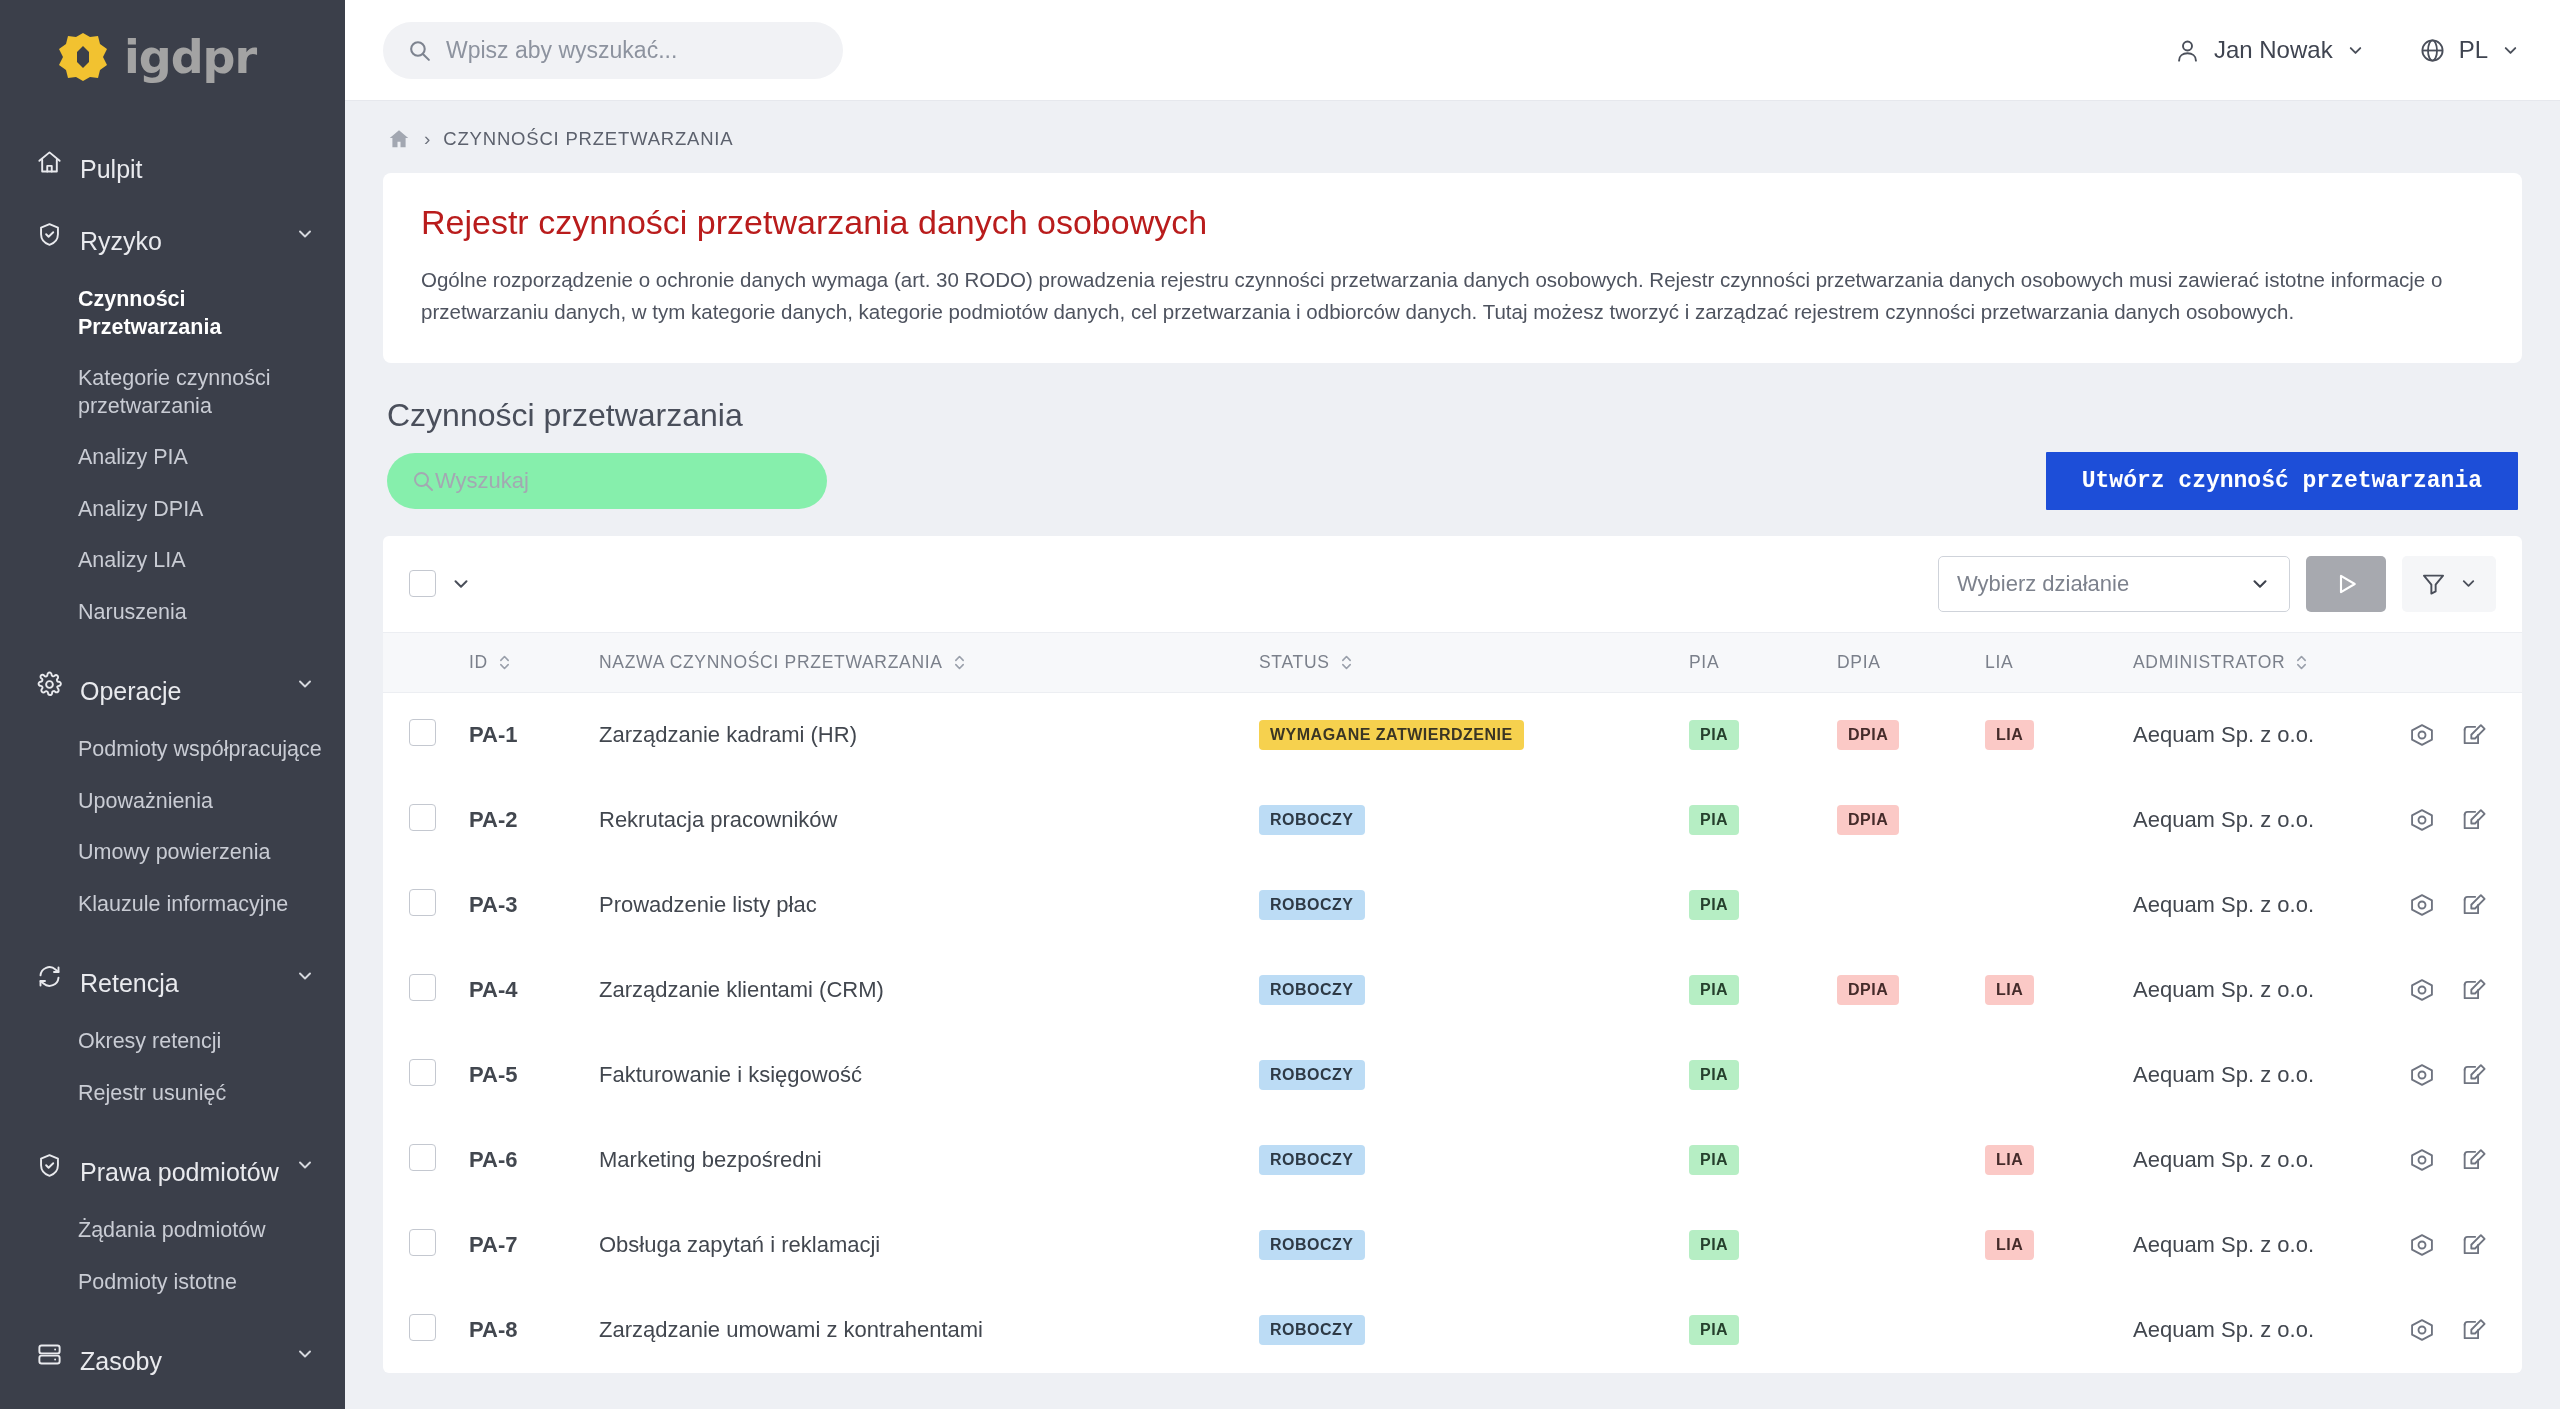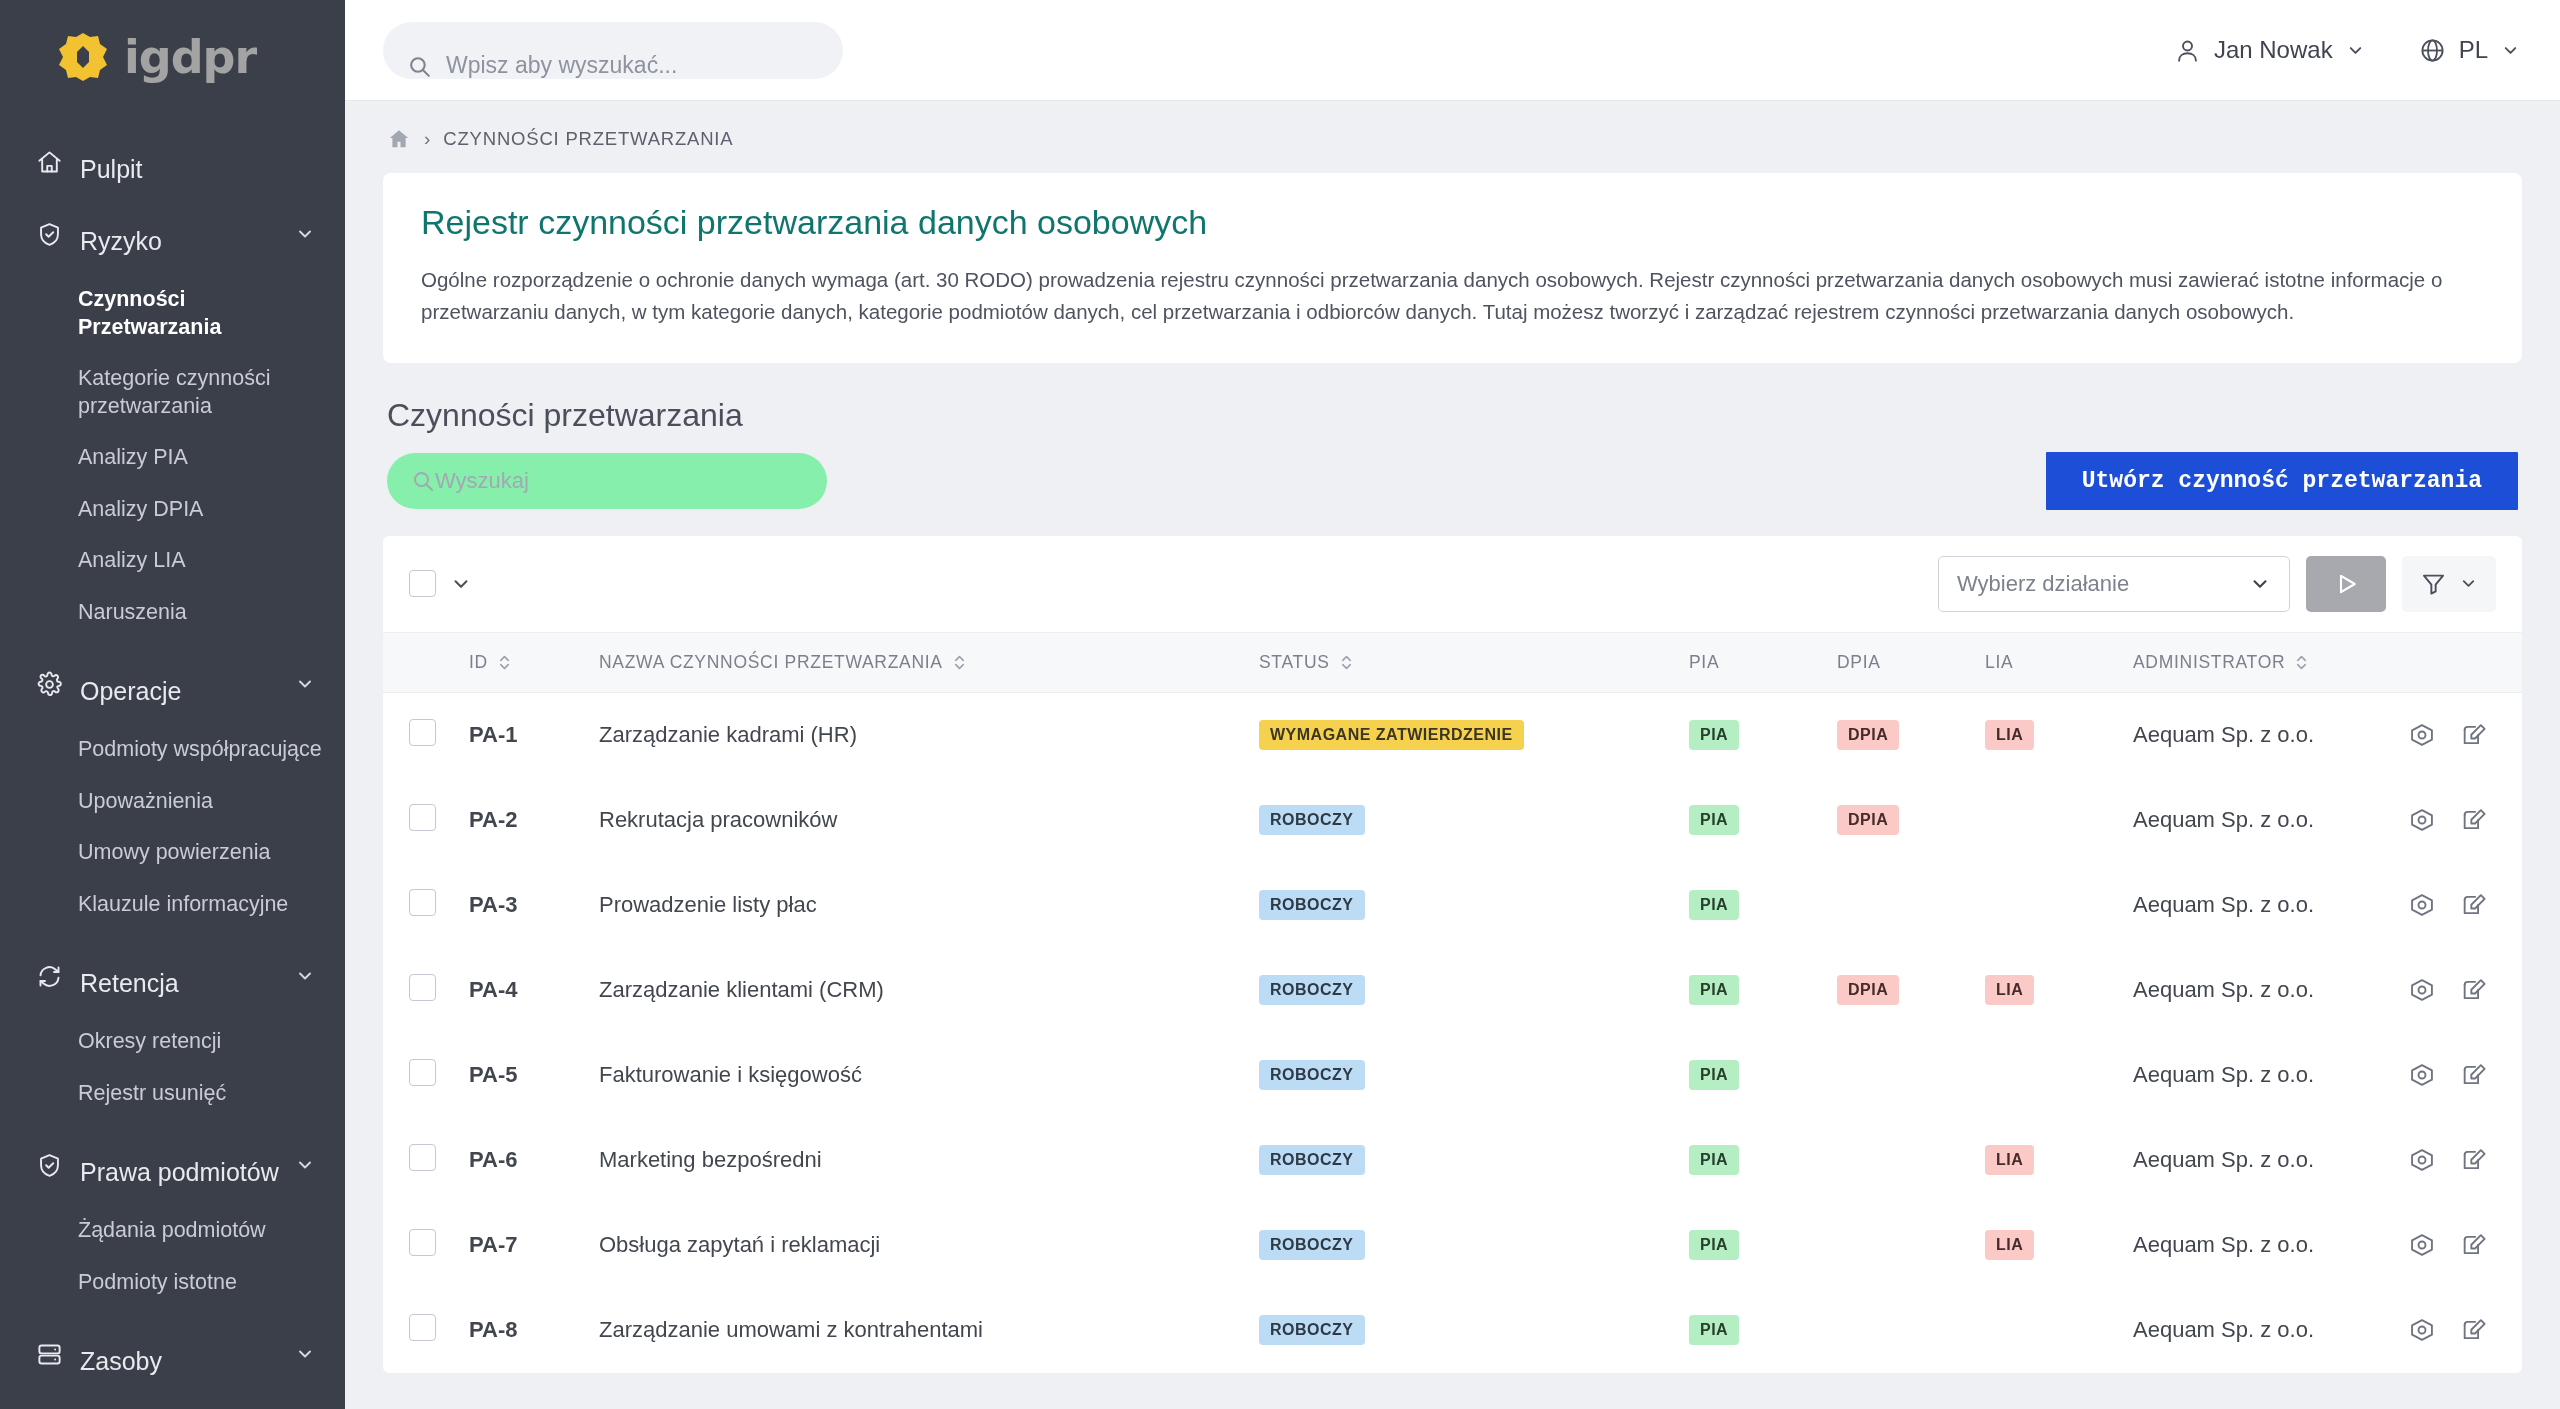--- a/index.html
+++ b/index.html
@@ -50,21 +50,21 @@
   
   .main { flex:1; display:flex; flex-direction:column; min-width:0; background:#eef0f4; }
 
   .topbar {
     height: 101px; flex:0 0 101px; background:#ffffff;
     display:flex; align-items:center; padding: 0 40px 0 38px;
     border-bottom: 1px solid #e6e8ed;
   }
   .search-wrap {
     width: 460px; height: 57px; background:#f1f2f5; border-radius: 30px;
-    display:flex; align-items:flex-end; padding: 0 24px; gap: 14px;
+    display:flex; align-items:center; padding: 0 24px; gap: 14px;
   }
   .search-wrap input {
     border:none; outline:none; background:transparent; flex:1;
     font-size: 23px; color:#4b4f5a;
     font-family: "Liberation Sans", sans-serif;
   }
   .search-wrap input::placeholder { color:#8d939f; }
   .topbar-right { margin-left:auto; display:flex; align-items:center; gap: 54px; }
   .tb-item { display:flex; align-items:center; gap:13px; cursor:pointer; }
   .tb-item .lbl { font-size: 24px; color:#3f4450; }
@@ -74,21 +74,21 @@
   .breadcrumb {
     display:flex; align-items:center; gap:13px; padding: 26px 4px 22px 4px;
   }
   .crumb-text { font-size:18.5px; letter-spacing:0.8px; color:#5c616d; }
   .crumb-sep { color:#6d727d; font-size:19px; }
 
   .panel {
     background:#ffffff; border-radius: 8px; padding: 30px 38px 34px 38px;
   }
   .panel h1 {
-    font-size: 34px; font-weight: 400; color:#0f766e; margin-bottom: 22px;
+    font-size: 34px; font-weight: 400; color:#b91c1c; margin-bottom: 22px;
   }
   .panel p {
     font-size: 20.5px; line-height: 1.58; color:#4e535f; max-width: 2120px;
   }
 
   .section-head { padding: 34px 4px 0 4px; }
   .section-head h2 { font-size: 32px; font-weight: 400; color:#4a4f5b; }
 
   .toolbar-row {
     display:flex; align-items:center; padding: 18px 4px 0 4px;

